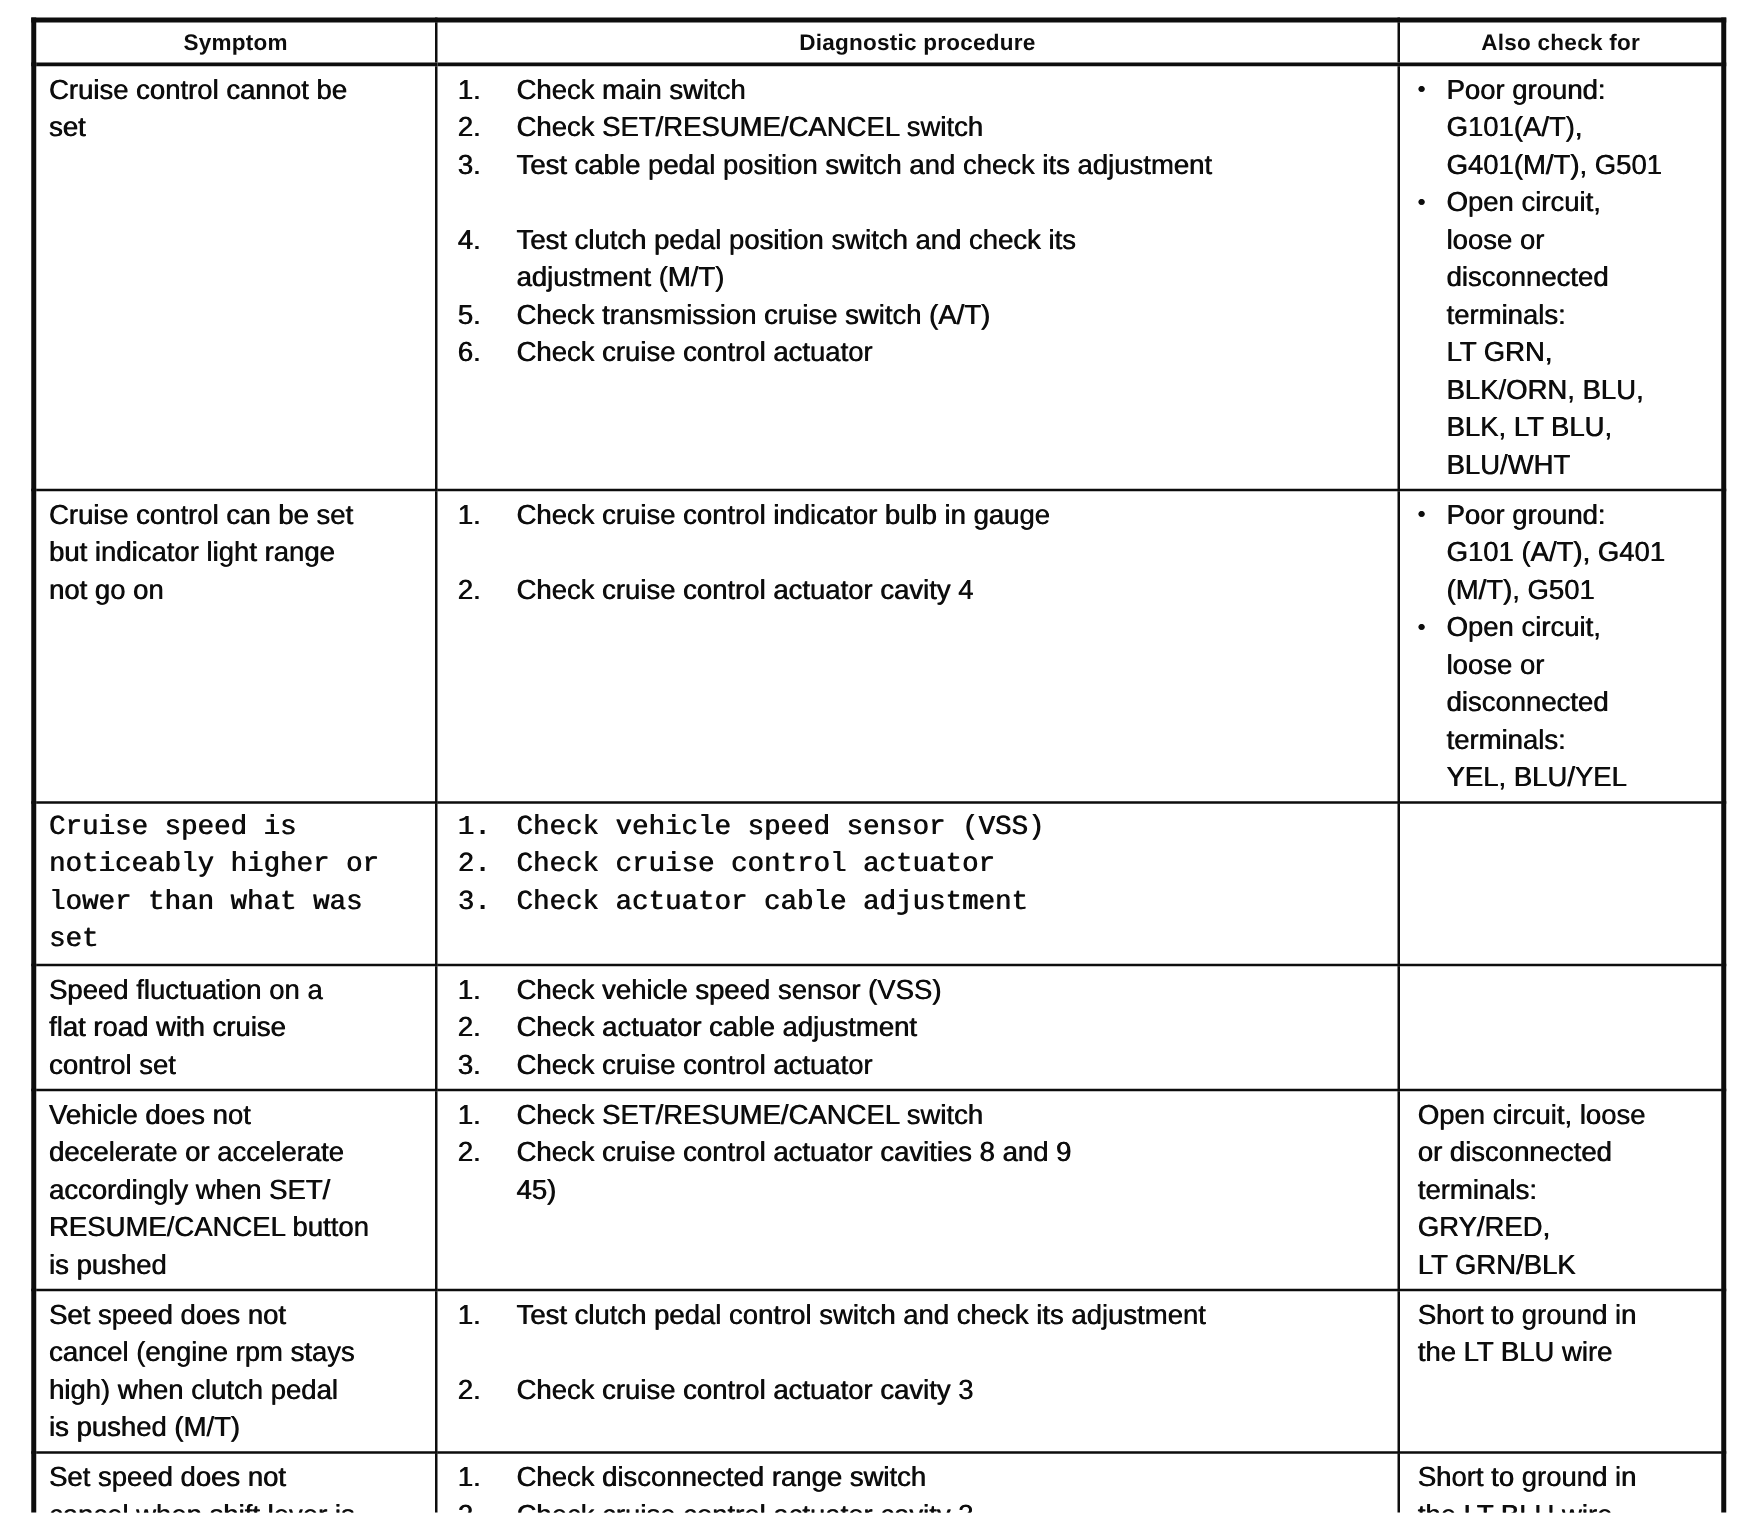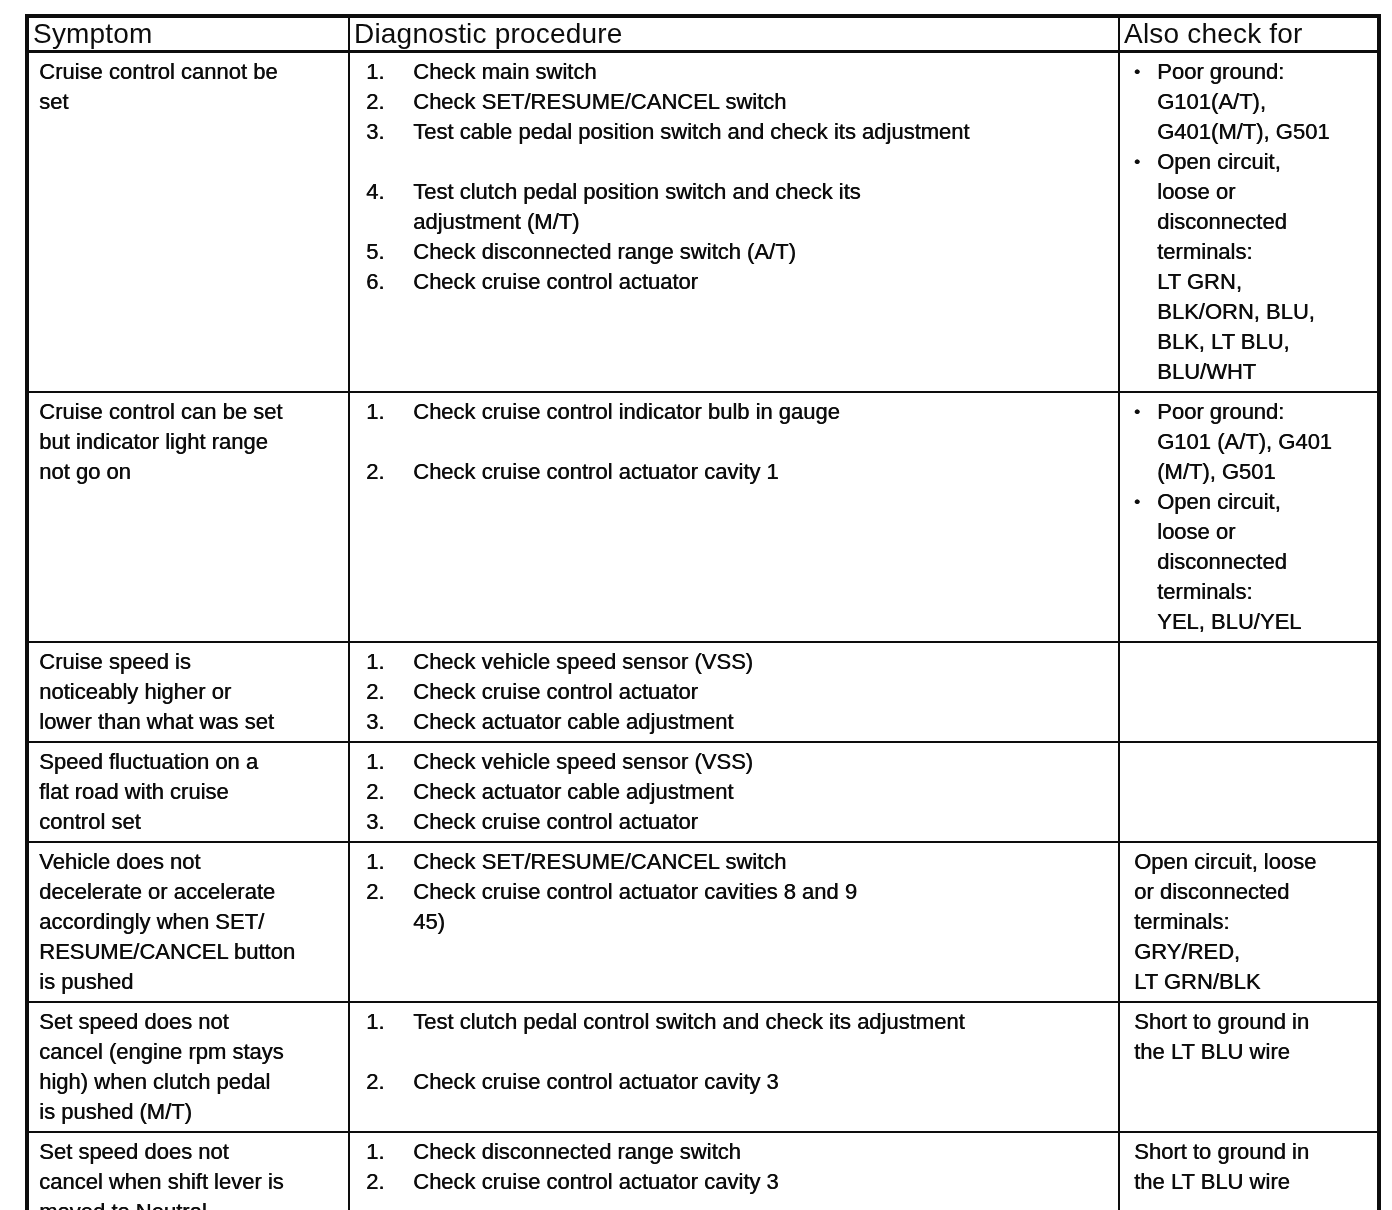--- a/index.html
+++ b/index.html
@@ -20,41 +20,41 @@
     border: 4px solid #0d0d0d;
     background: #ffffff;
   }
   col.c-symptom   { width: 322px; }
   col.c-procedure { width: 770px; }
   col.c-also      { width: 260px; }
 
   th {
     border: 2px solid #0d0d0d;
     border-bottom: 3px solid #0d0d0d;
-    font-weight: normal;
-    font-size: 28px;
+    font-weight: bold;
+    font-size: 18px;
     line-height: 30px;
     height: 34px;
-    text-align: left;
+    text-align: center;
     vertical-align: middle;
     padding: 1px 4px;
     letter-spacing: 0.2px;
   }
   td {
     border: 2px solid #0d0d0d;
     vertical-align: top;
     font-size: 22px;
     line-height: 30px;
     padding: 4px 8px 4px 10px;
     text-shadow: 0.5px 0 0 currentColor;
   }
   
   tbody tr:nth-child(1) { height: 333px; }
   tbody tr:nth-child(2) { height: 238px; }
-  tbody tr:nth-child(3) { height: 90px; }
+  tbody tr:nth-child(3) { height: 90px; font-family: Liberation Mono, monospace; }
   tbody tr:nth-child(4) { height: 90px; }
   tbody tr:nth-child(5) { height: 152px; }
   tbody tr:nth-child(6) { height: 119px; }
   tbody tr:nth-child(7) { height: 129px; }
 
   .pre { white-space: pre-wrap; }
 
   td.procedure { padding-left: 16px; }
   .proc-item { display: flex; align-items: flex-start; }
   .proc-item.gap { margin-top: 30px; }
@@ -106,21 +106,21 @@
               <span class="num">3.</span>
               <span class="txt pre">Test cable pedal position switch and check its adjustment</span>
             </div>
             <div class="proc-item gap">
               <span class="num">4.</span>
               <span class="txt pre">Test clutch pedal position switch and check its
 adjustment (M/T)</span>
             </div>
             <div class="proc-item">
               <span class="num">5.</span>
-              <span class="txt pre">Check disconnected range switch (A/T)</span>
+              <span class="txt pre">Check transmission cruise switch (A/T)</span>
             </div>
             <div class="proc-item">
               <span class="num">6.</span>
               <span class="txt pre">Check cruise control actuator</span>
             </div>
           </td>
     <td class="also">
             <div class="also-item">
               <span class="bullet">•</span>
               <span class="txt pre">Poor ground:
@@ -146,21 +146,21 @@
 but indicator light range
 not go on</div>
     </td>
     <td class="procedure">
             <div class="proc-item">
               <span class="num">1.</span>
               <span class="txt pre">Check cruise control indicator bulb in gauge</span>
             </div>
             <div class="proc-item gap">
               <span class="num">2.</span>
-              <span class="txt pre">Check cruise control actuator cavity 1</span>
+              <span class="txt pre">Check cruise control actuator cavity 4</span>
             </div>
           </td>
     <td class="also">
             <div class="also-item">
               <span class="bullet">•</span>
               <span class="txt pre">Poor ground:
 G101 (A/T), G401
 (M/T), G501</span>
             </div>
             <div class="also-item">

